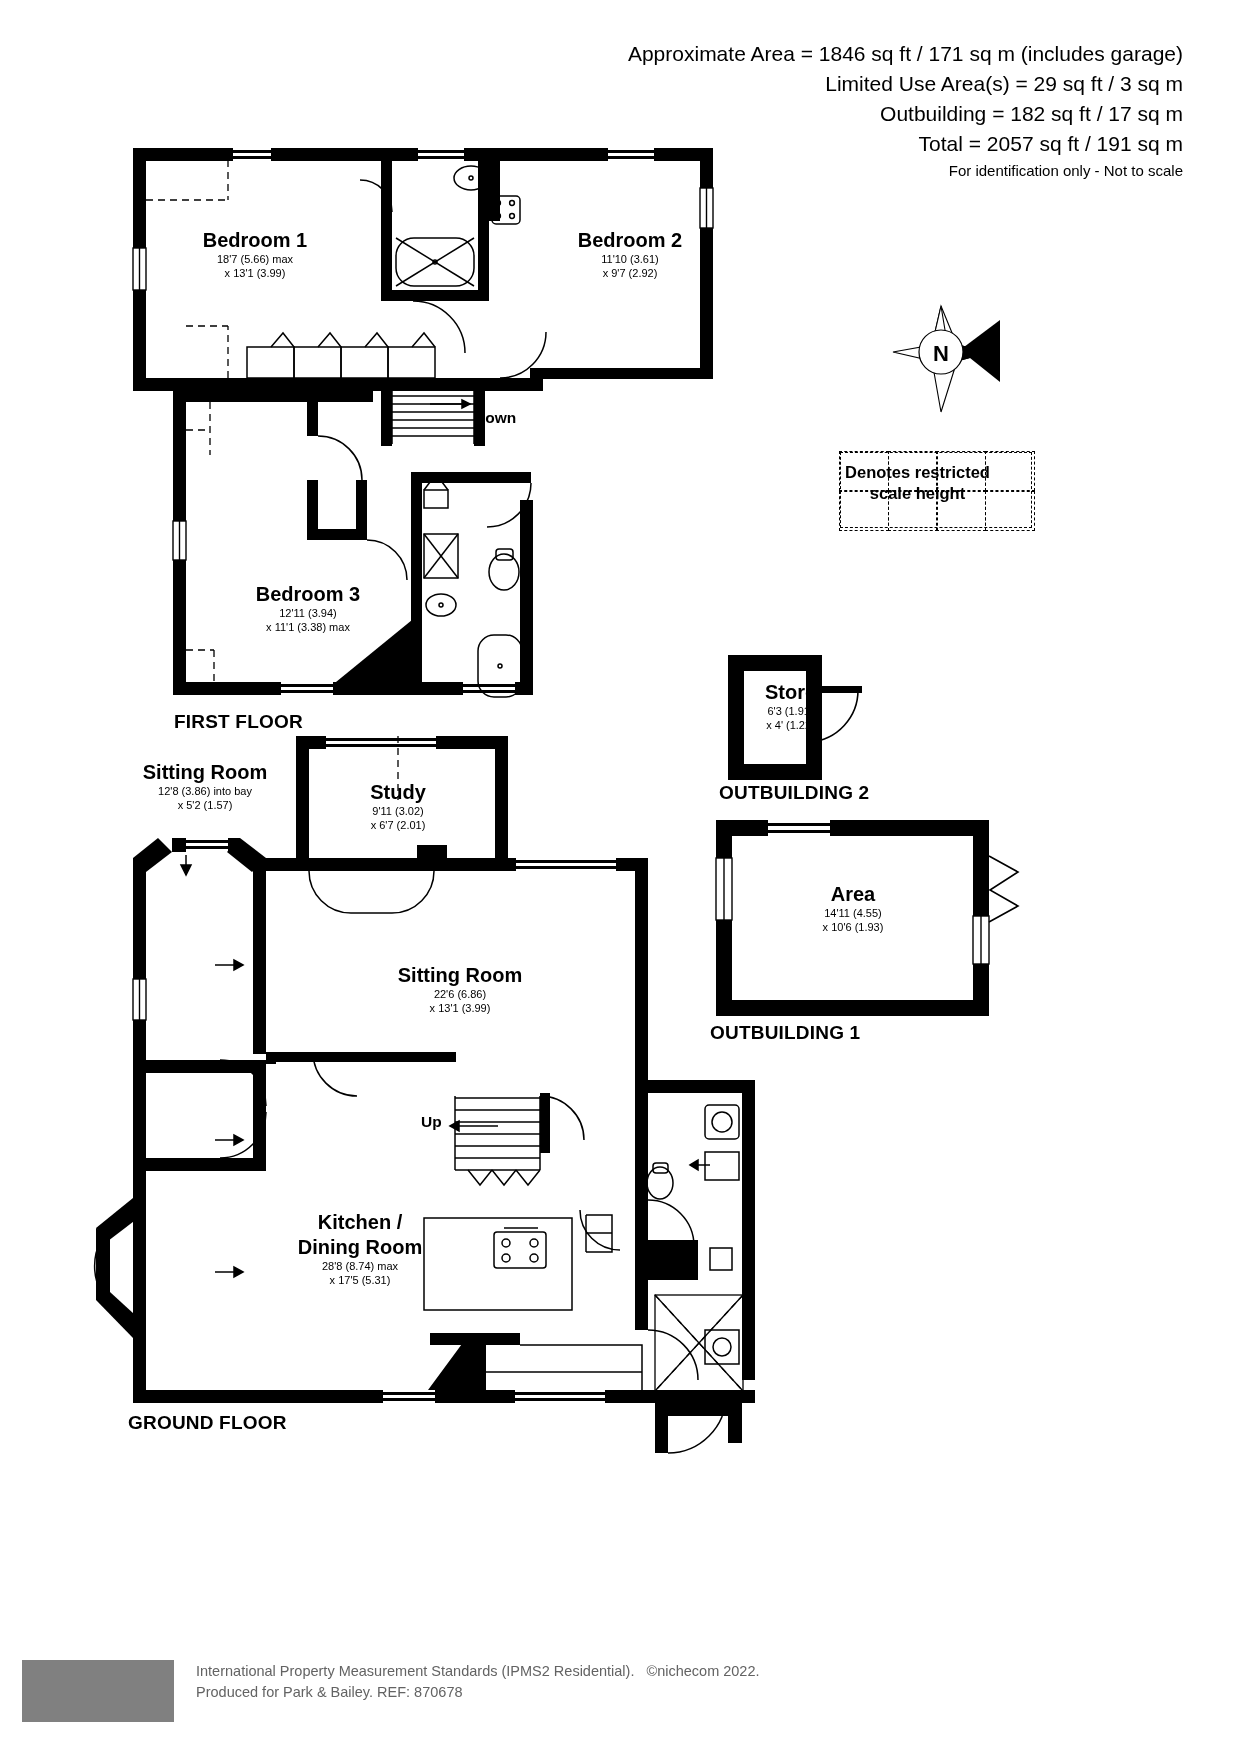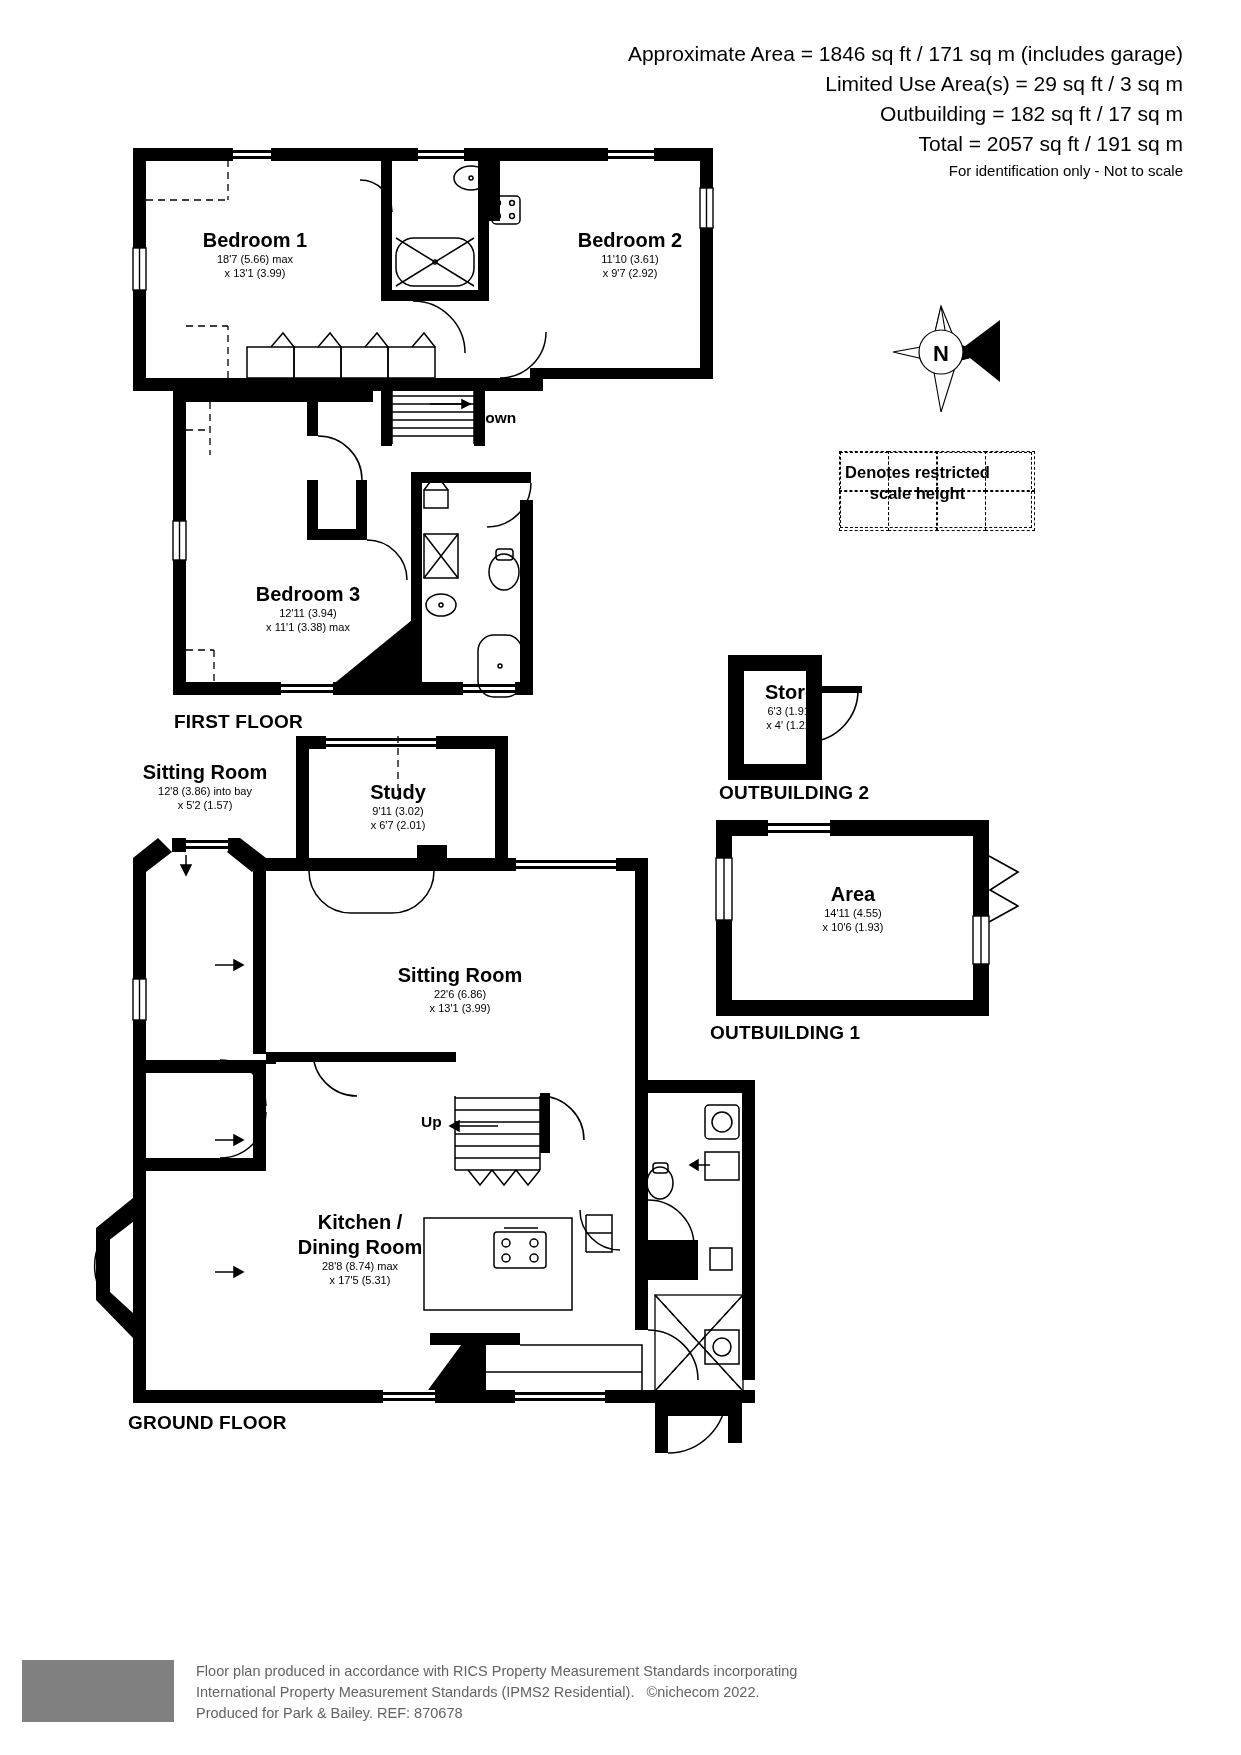--- a/index.html
+++ b/index.html
@@ -583,21 +583,20 @@
     <div class="hatchcell" style="left:95.2px; top:37.6px; width:50px; height:40px;"></div>
     <div class="hatchcell" style="left:143.6px; top:37.6px; width:50px; height:40px;"></div>
   </div>
   <div class="legend-text">
     <div>Denotes restricted</div>
     <div>scale height</div>
   </div>
 
   <div class="footer-swatch"></div>
   <div class="footer-text">
-    <div>Floor plan produced in accordance with RICS Property Measurement Standards incorporating</div>
     <div>
       <span>International Property Measurement Standards (IPMS2 Residential).</span>
       <span class="niche" style="margin-left:8px;">©nichecom  2022.</span>
     </div>
     <div>Produced for Park &amp; Bailey.   REF: 870678</div>
   </div>
 
 </div>
 
 </body></html>

